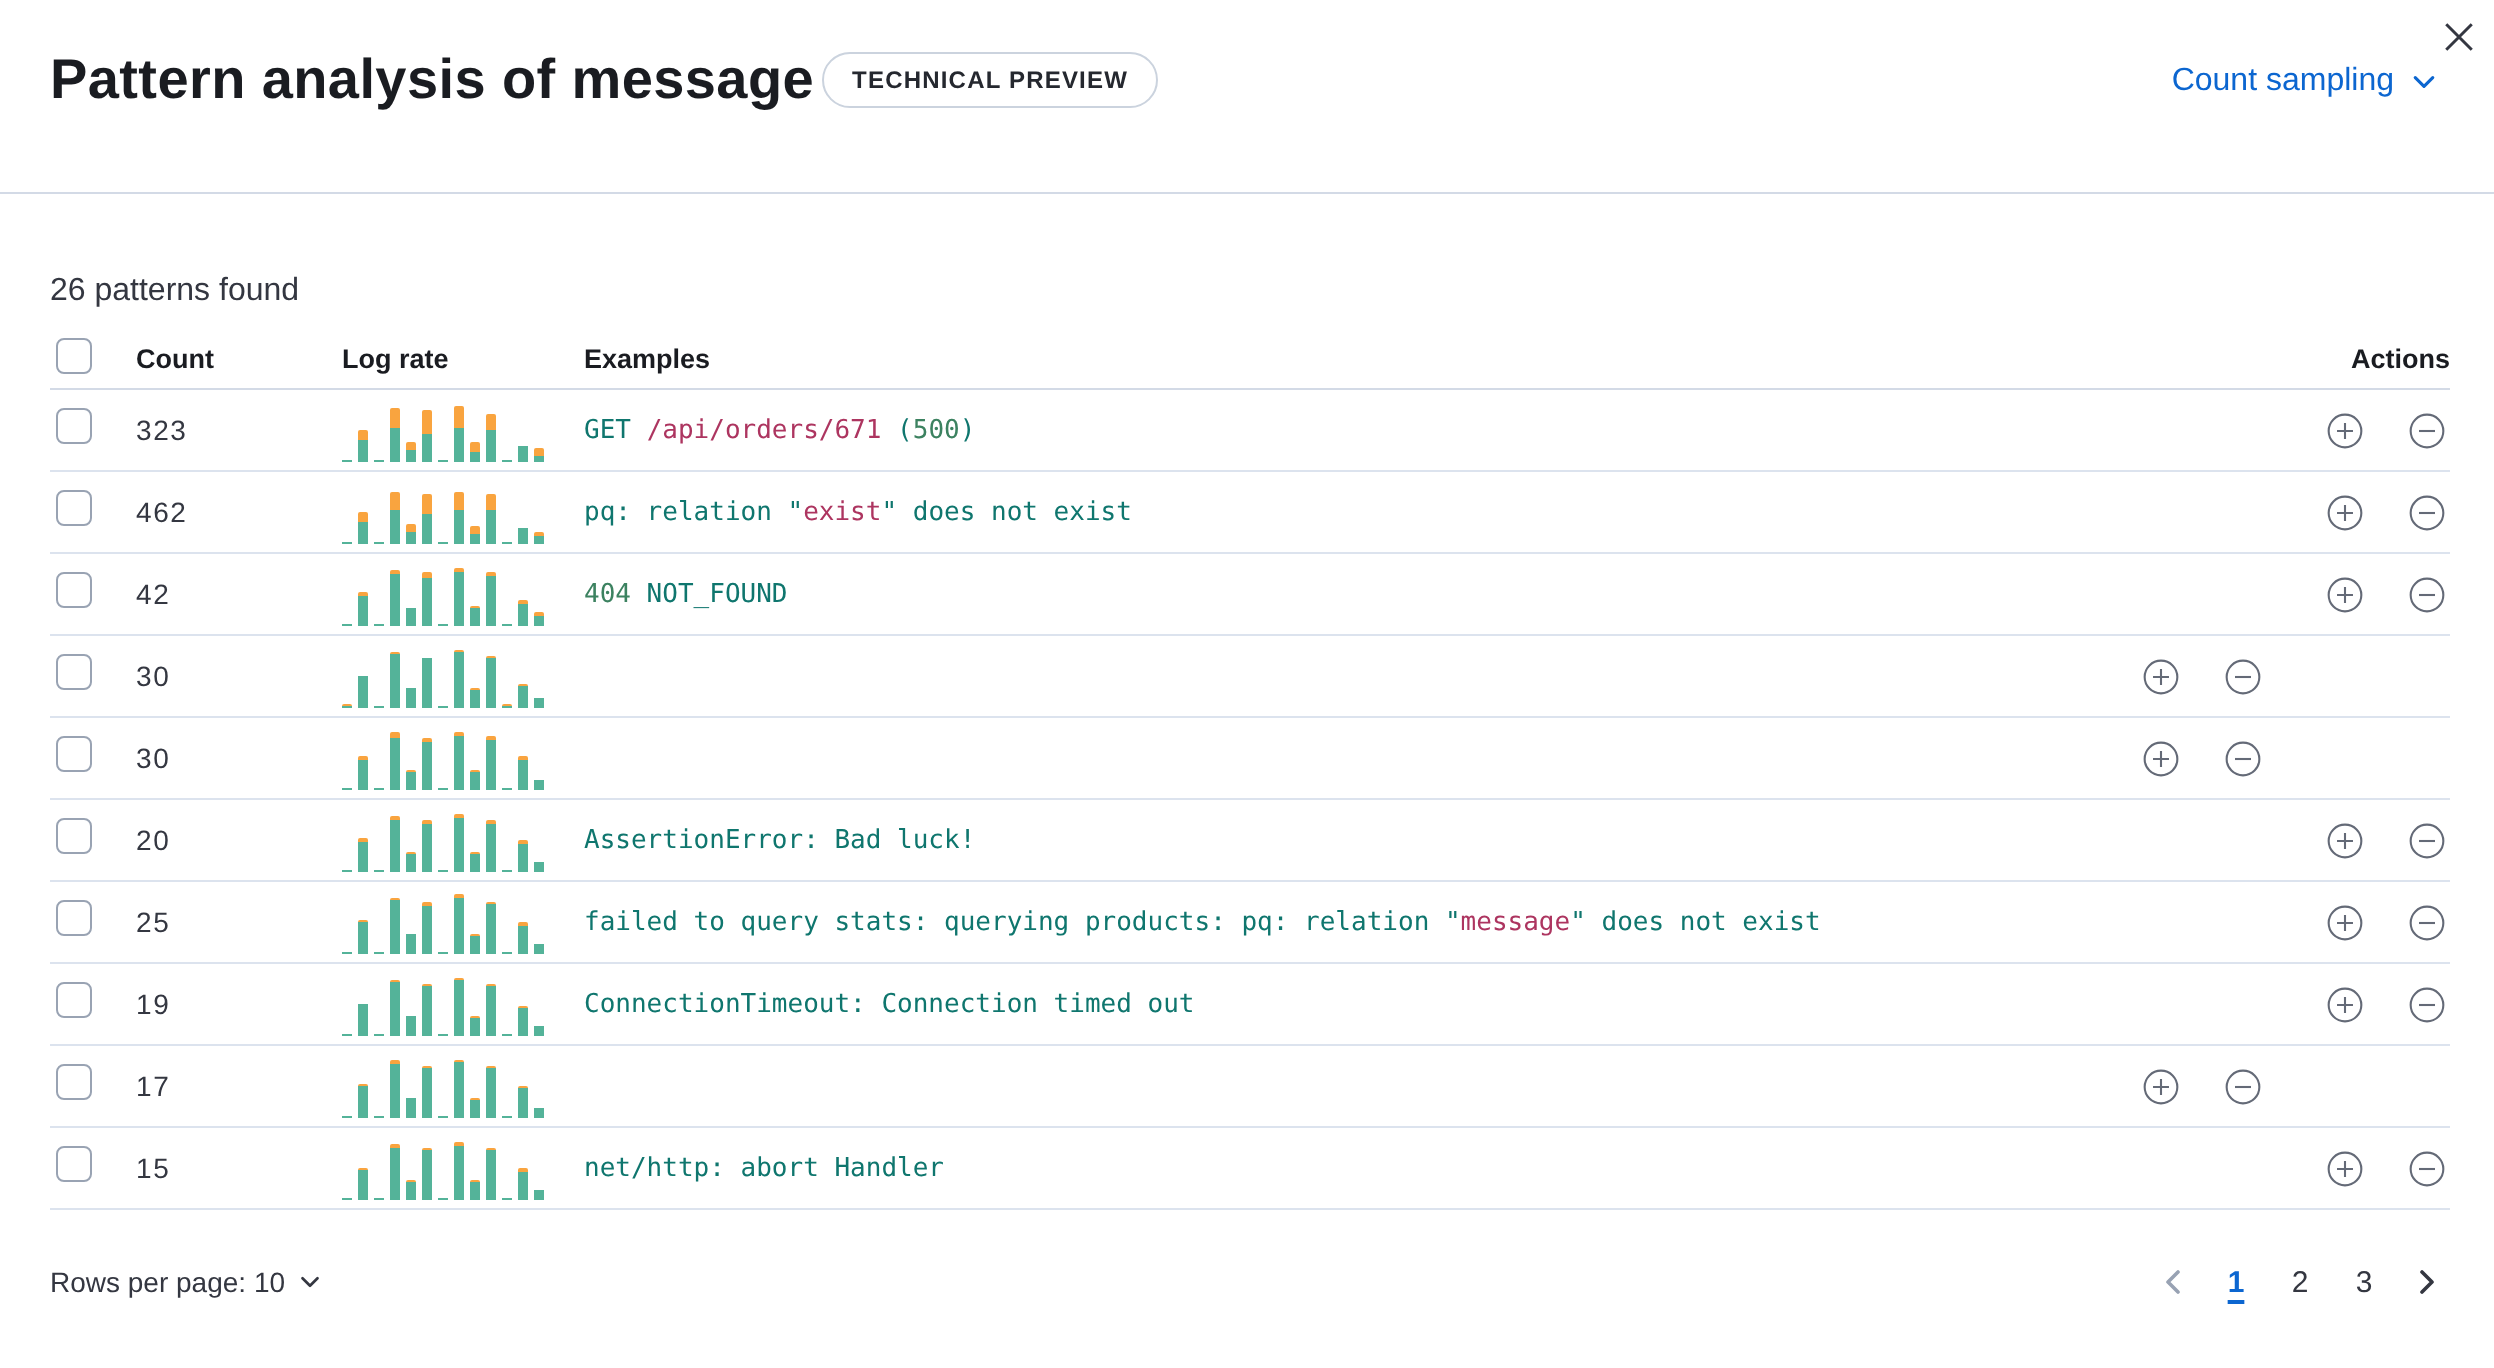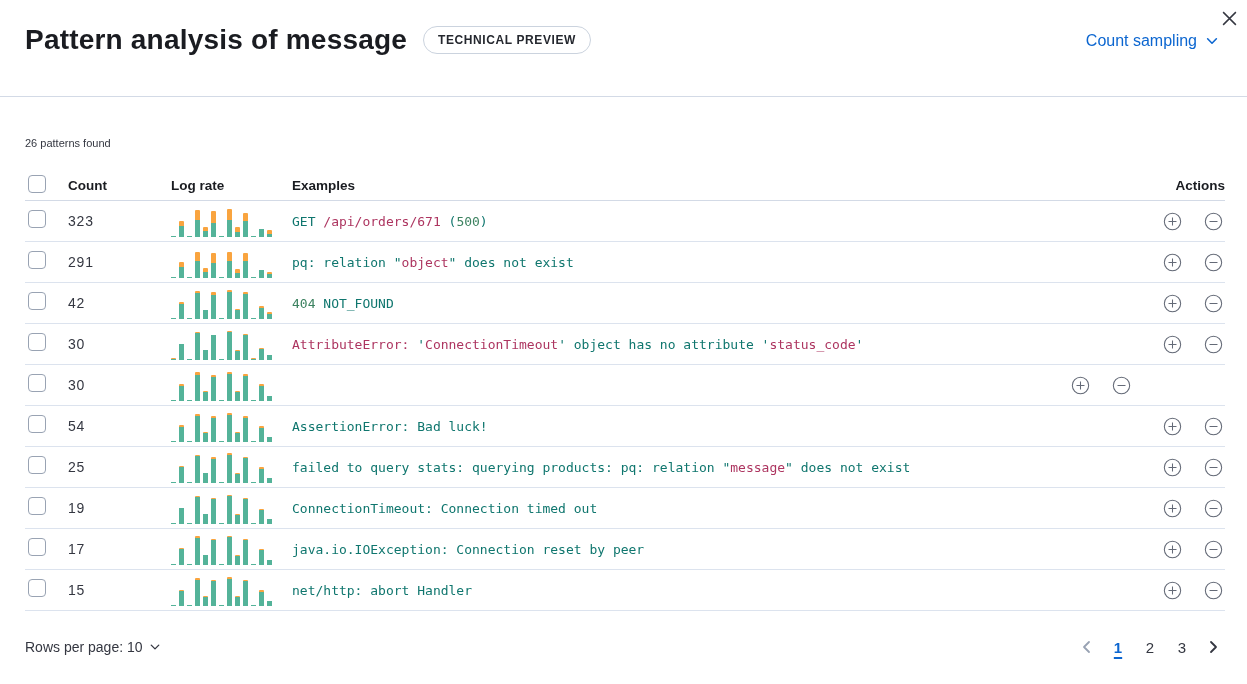--- a/index.html
+++ b/index.html
@@ -4,34 +4,34 @@
 <style>
   * { box-sizing: border-box; margin: 0; padding: 0; }
   html, body { width: 1247px; height: 684px; background: #fff; overflow: hidden;
     font-family: "Liberation Sans", sans-serif; color: #343741; }
 
   .flyout { position: relative; width: 1247px; height: 684px; }
 
   
   .flyout-header { position: relative; height: 97px; border-bottom: 1px solid #d3dae6;
     padding: 24px 25px 0 25px; }
-  .title-row { display: flex; align-items: center; gap: 16px; }
+  .title-row { display: flex; align-items: center; gap: 4px; }
   .page-title { font-size: 28px; font-weight: 700; color: #1a1c21; letter-spacing: 0.2px; }
   .badge { display: inline-flex; align-items: center; border: 1px solid #cbd3de;
     border-radius: 999px; padding: 6px 14px; font-size: 12px; font-weight: 700;
     letter-spacing: 0.6px; color: #25282f; background: #fff; white-space: nowrap; }
   .close-btn { position: absolute; top: 4px; right: 4px; width: 28px; height: 28px;
     display: flex; align-items: center; justify-content: center; background: none;
     border: none; cursor: pointer; }
   .sampling { position: absolute; top: 32px; right: 28px; display: flex; align-items: center;
     gap: 8px; color: #0c66d0; font-size: 16px; cursor: pointer; }
 
   
   .content { padding: 40px 22px 0 25px; }
-  .summary { font-size: 11px; color: #343741; margin-bottom: 22px; }
+  .summary { font-size: 16px; color: #343741; margin-bottom: 10px; }
 
   .grid-row { display: grid; grid-template-columns: 43px 103px 121px 1fr 92px;
     align-items: center; }
   .thead { height: 30px; border-bottom: 1px solid #d3dae6; font-size: 13.5px;
     font-weight: 700; color: #1a1c21; }
   .thead .th-actions { text-align: right; }
   .trow { height: 41px; border-bottom: 1px solid #dce3ee; }
 
   .checkbox { display: inline-block; width: 18px; height: 18px; border: 1px solid #99a3b3;
     border-radius: 4px; background: #fff; margin-left: 3px; cursor: pointer; }
@@ -163,21 +163,21 @@
      </svg></button>
               <button class="icon-btn">
      <svg width="19" height="19" viewBox="0 0 20 20">
        <circle cx="10" cy="10" r="8.6" fill="none" stroke="#646a77" stroke-width="1.1"></circle>
        <path d="M5.8 10 H14.2 " stroke="#646a77" stroke-width="1.1" fill="none"></path>
      </svg></button>
             </div>
           </div>
           <div class="grid-row trow">
             <div><span class="checkbox"></span></div>
-            <div class="count-cell">291</div>
+            <div class="count-cell">462</div>
             <div>
               <div class="spark">
                 <span class="bar">
                   <span style="height:1.5px;background:#54b399"></span>
                 </span>
                 <span class="bar">
                   <span class="seg-top" style="height:4.8px;background:#f9a43f"></span>
                   <span style="height:11.4px;background:#54b399"></span>
                 </span>
                 <span class="bar">
@@ -215,21 +215,21 @@
                 </span>
                 <span class="bar">
                   <span style="height:8.4px;background:#54b399"></span>
                 </span>
                 <span class="bar">
                   <span class="seg-top" style="height:2.4px;background:#f9a43f"></span>
                   <span style="height:3.6px;background:#54b399"></span>
                 </span>
               </div>
             </div>
-            <div class="example"><span class="tok-k">pq: relation "</span><span class="tok-s">object</span><span class="tok-k">" does not exist</span></div>
+            <div class="example"><span class="tok-k">pq: relation "</span><span class="tok-s">exist</span><span class="tok-k">" does not exist</span></div>
             <div class="actions-cell">
               <button class="icon-btn">
      <svg width="19" height="19" viewBox="0 0 20 20">
        <circle cx="10" cy="10" r="8.6" fill="none" stroke="#646a77" stroke-width="1.1"></circle>
        <path d="M5.8 10 H14.2 M10 5.8 V14.2" stroke="#646a77" stroke-width="1.1" fill="none"></path>
      </svg></button>
               <button class="icon-btn">
      <svg width="19" height="19" viewBox="0 0 20 20">
        <circle cx="10" cy="10" r="8.6" fill="none" stroke="#646a77" stroke-width="1.1"></circle>
        <path d="M5.8 10 H14.2 " stroke="#646a77" stroke-width="1.1" fill="none"></path>
@@ -354,21 +354,20 @@
                 <span class="bar">
                   <span class="seg-top" style="height:0.6px;background:#f9a43f"></span>
                   <span style="height:11.4px;background:#54b399"></span>
                 </span>
                 <span class="bar">
                   <span class="seg-top" style="height:0.6px;background:#f9a43f"></span>
                   <span style="height:4.8px;background:#54b399"></span>
                 </span>
               </div>
             </div>
-            <div class="example"><span class="tok-s">AttributeError:</span><span class="tok-k"> '</span><span class="tok-s">ConnectionTimeout</span><span class="tok-k">' object has no attribute '</span><span class="tok-s">status_code</span><span class="tok-k">'</span></div>
             <div class="actions-cell">
               <button class="icon-btn">
      <svg width="19" height="19" viewBox="0 0 20 20">
        <circle cx="10" cy="10" r="8.6" fill="none" stroke="#646a77" stroke-width="1.1"></circle>
        <path d="M5.8 10 H14.2 M10 5.8 V14.2" stroke="#646a77" stroke-width="1.1" fill="none"></path>
      </svg></button>
               <button class="icon-btn">
      <svg width="19" height="19" viewBox="0 0 20 20">
        <circle cx="10" cy="10" r="8.6" fill="none" stroke="#646a77" stroke-width="1.1"></circle>
        <path d="M5.8 10 H14.2 " stroke="#646a77" stroke-width="1.1" fill="none"></path>
@@ -438,21 +437,21 @@
      </svg></button>
               <button class="icon-btn">
      <svg width="19" height="19" viewBox="0 0 20 20">
        <circle cx="10" cy="10" r="8.6" fill="none" stroke="#646a77" stroke-width="1.1"></circle>
        <path d="M5.8 10 H14.2 " stroke="#646a77" stroke-width="1.1" fill="none"></path>
      </svg></button>
             </div>
           </div>
           <div class="grid-row trow">
             <div><span class="checkbox"></span></div>
-            <div class="count-cell">54</div>
+            <div class="count-cell">20</div>
             <div>
               <div class="spark">
                 <span class="bar">
                   <span style="height:1.5px;background:#54b399"></span>
                 </span>
                 <span class="bar">
                   <span class="seg-top" style="height:2.4px;background:#f9a43f"></span>
                   <span style="height:15.0px;background:#54b399"></span>
                 </span>
                 <span class="bar">
@@ -698,21 +697,20 @@
                 <span class="bar">
                   <span class="seg-top" style="height:1.2px;background:#f9a43f"></span>
                   <span style="height:15.0px;background:#54b399"></span>
                 </span>
                 <span class="bar">
                   <span class="seg-top" style="height:0.6px;background:#f9a43f"></span>
                   <span style="height:4.8px;background:#54b399"></span>
                 </span>
               </div>
             </div>
-            <div class="example"><span class="tok-k">java.io.IOException: Connection reset by peer</span></div>
             <div class="actions-cell">
               <button class="icon-btn">
      <svg width="19" height="19" viewBox="0 0 20 20">
        <circle cx="10" cy="10" r="8.6" fill="none" stroke="#646a77" stroke-width="1.1"></circle>
        <path d="M5.8 10 H14.2 M10 5.8 V14.2" stroke="#646a77" stroke-width="1.1" fill="none"></path>
      </svg></button>
               <button class="icon-btn">
      <svg width="19" height="19" viewBox="0 0 20 20">
        <circle cx="10" cy="10" r="8.6" fill="none" stroke="#646a77" stroke-width="1.1"></circle>
        <path d="M5.8 10 H14.2 " stroke="#646a77" stroke-width="1.1" fill="none"></path>

